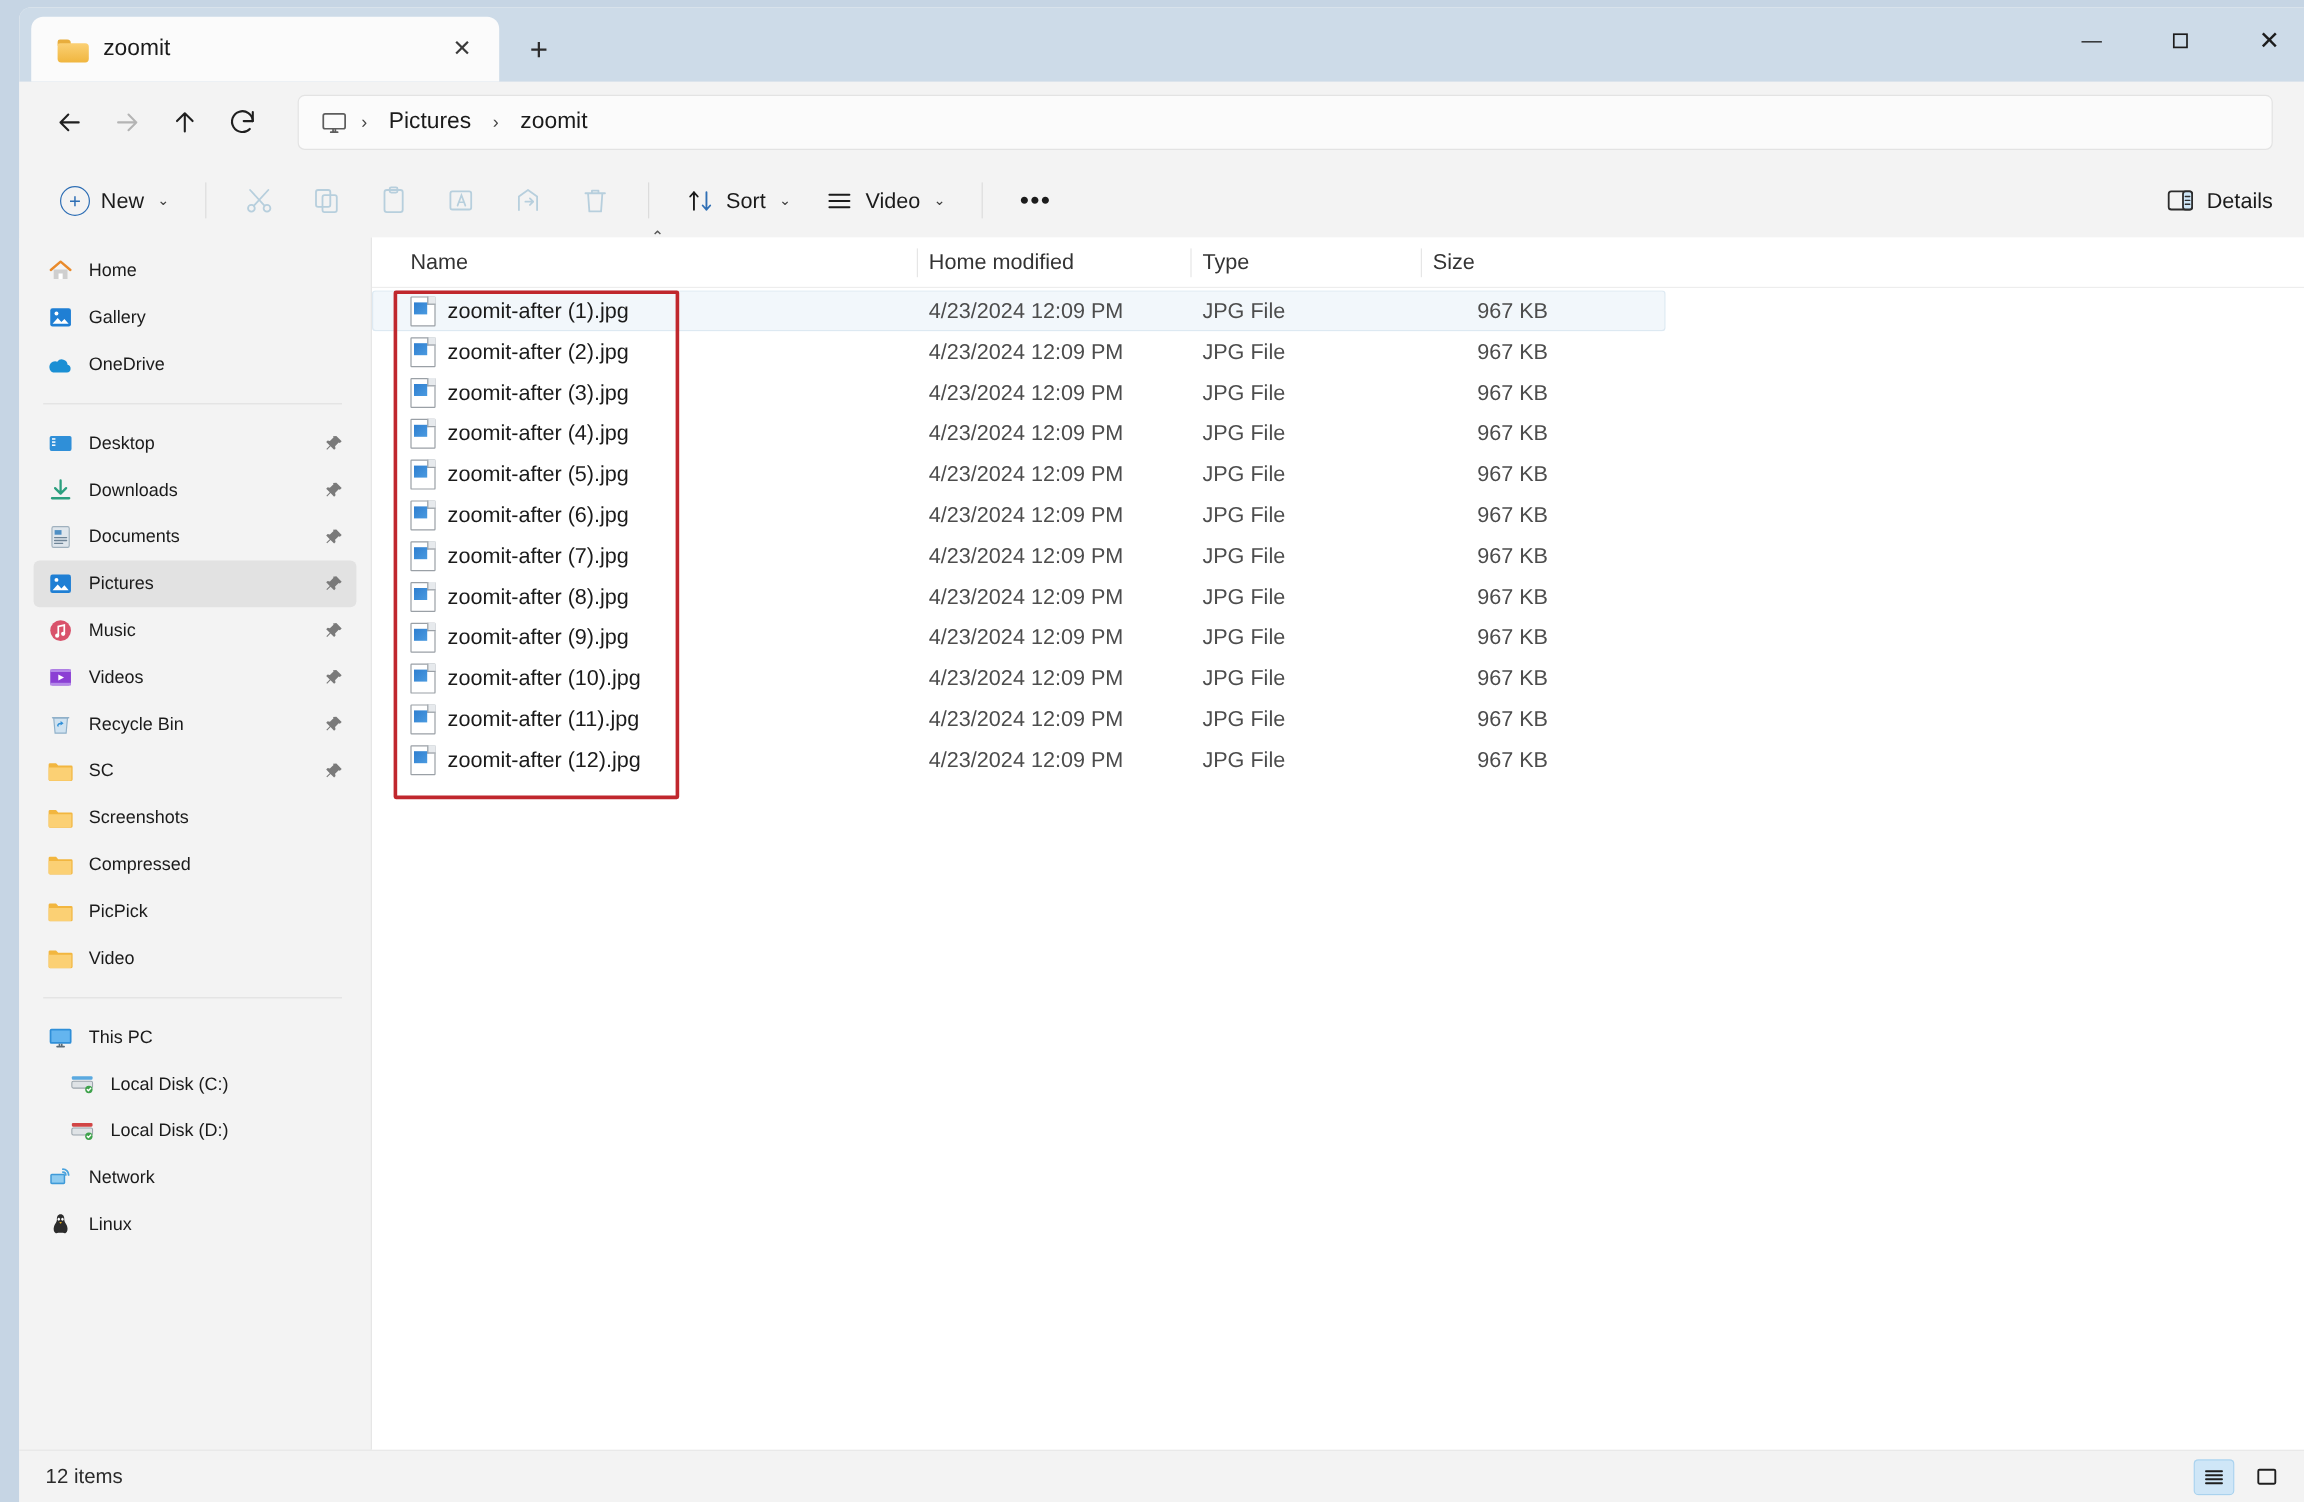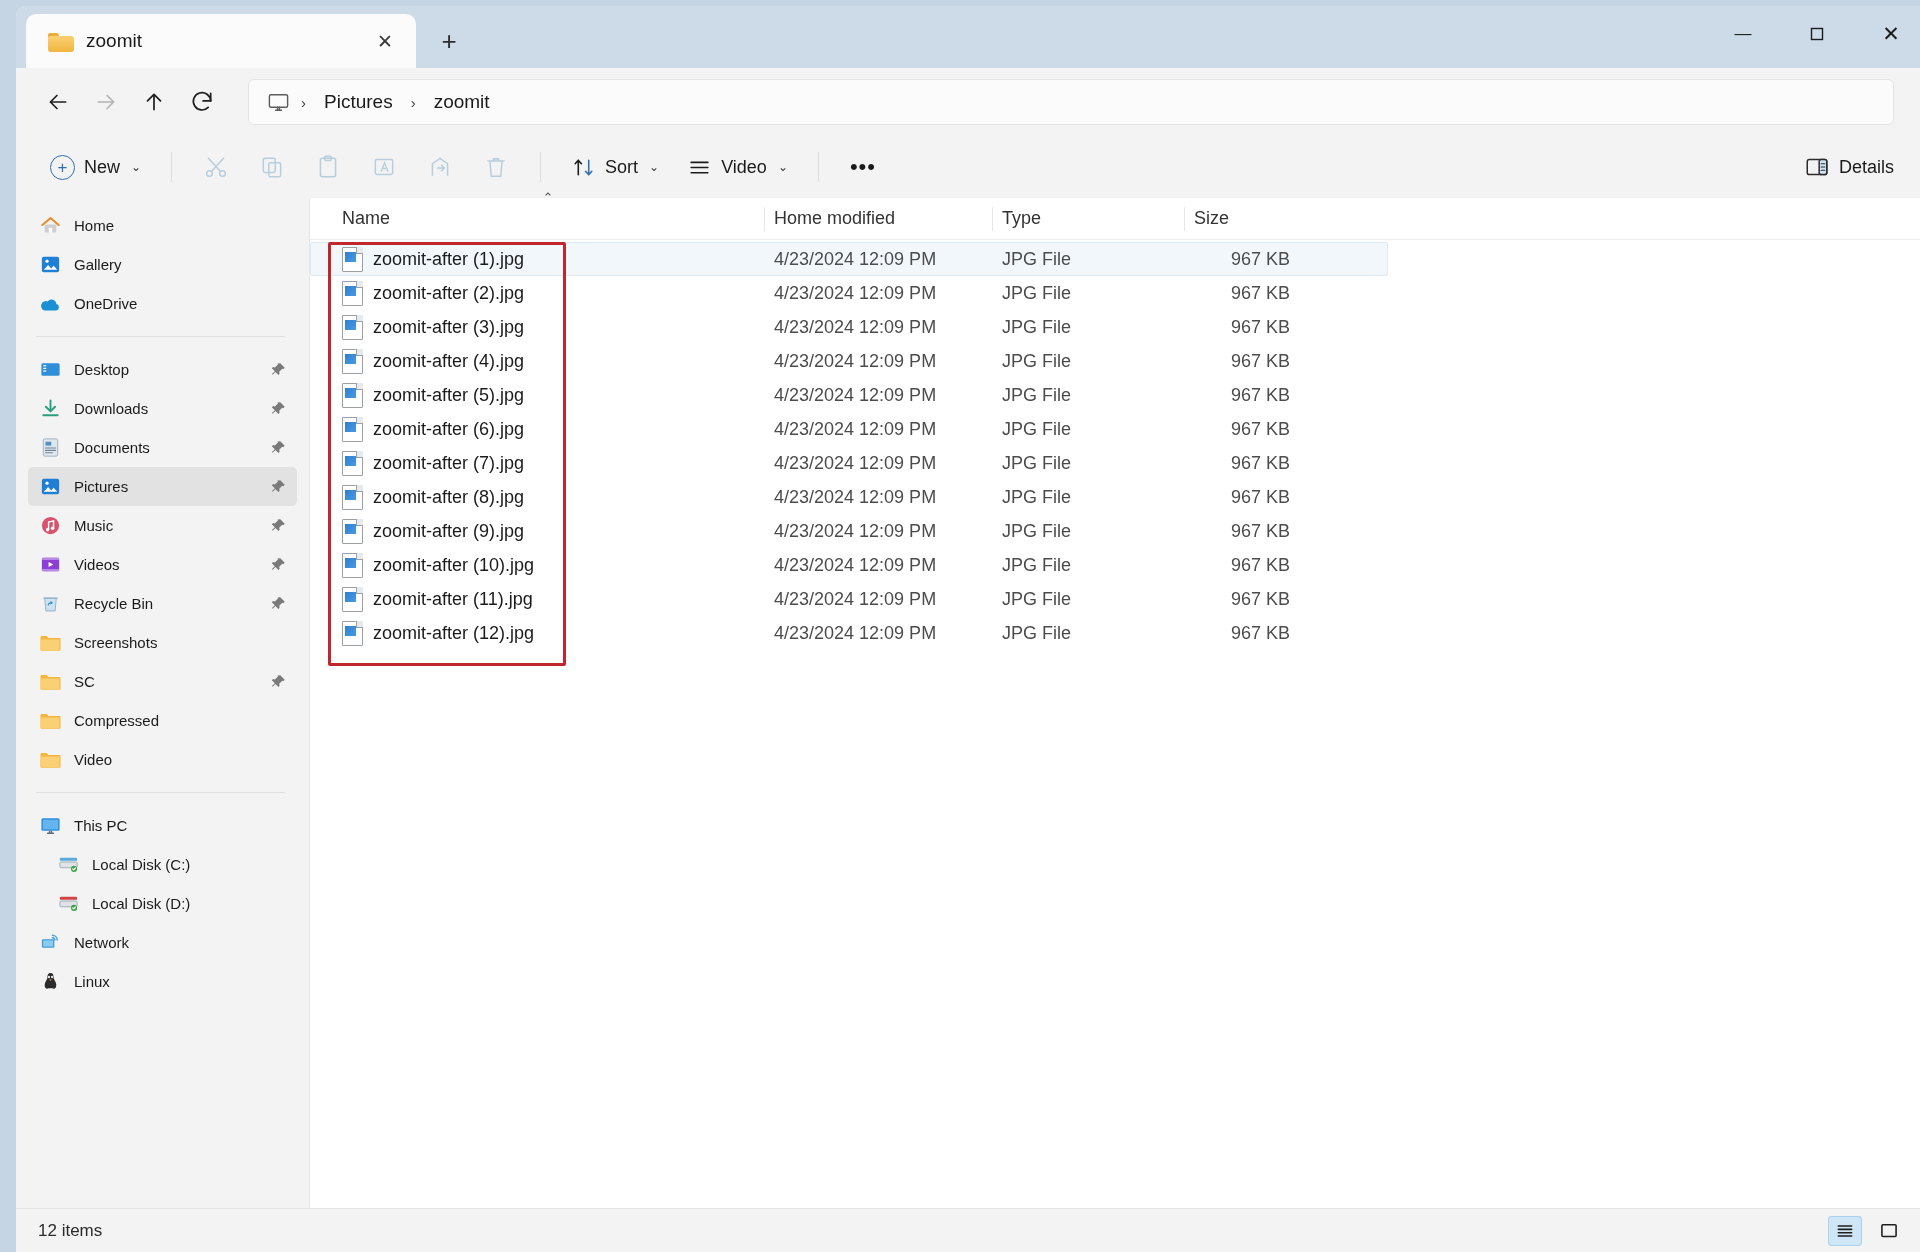--- a/index.html
+++ b/index.html
@@ -487,45 +487,55 @@
             </svg>
         </span>
       </div>
       <div class="navitem">
         <span class="nav-ico">
           <svg width="24" height="24" viewBox="0 0 24 24">
               <path d="M2.5 6.2a1.2 1.2 0 0 1 1.2-1.2h5l1.8 2h10.8a1.2 1.2 0 0 1 1.2 1.2v10.4a1.2 1.2 0 0 1-1.2 1.2H3.7a1.2 1.2 0 0 1-1.2-1.2z" fill="#f2b63f"></path>
               <path d="M2.5 8.6h19v9.8a1.2 1.2 0 0 1-1.2 1.2H3.7a1.2 1.2 0 0 1-1.2-1.2z" fill="#fbd074"></path>
             </svg>
         </span>
-        <span class="label">Screenshots</span>
-        <span class="pin"></span>
-      </div>
-      <div class="navitem">
-        <span class="nav-ico">
-          <svg width="24" height="24" viewBox="0 0 24 24">
-              <path d="M2.5 6.2a1.2 1.2 0 0 1 1.2-1.2h5l1.8 2h10.8a1.2 1.2 0 0 1 1.2 1.2v10.4a1.2 1.2 0 0 1-1.2 1.2H3.7a1.2 1.2 0 0 1-1.2-1.2z" fill="#f2b63f"></path>
-              <path d="M2.5 8.6h19v9.8a1.2 1.2 0 0 1-1.2 1.2H3.7a1.2 1.2 0 0 1-1.2-1.2z" fill="#fbd074"></path>
-            </svg>
-        </span>
         <span class="label">SC</span>
         <span class="pin">
           <svg width="17" height="17" viewBox="0 0 24 24">
               <path d="M14.5 3.2l6.3 6.3-2.1 2.1-1.4-.6-4.3 4.3.6 2.6-1.7 1.7-4.2-4.2-4 4-.9-.9 4-4L2.6 10.3l1.7-1.7 2.6.6L11.2 5l-.6-1.4z" fill="#7a7a7a"></path>
             </svg>
         </span>
       </div>
       <div class="navitem">
         <span class="nav-ico">
           <svg width="24" height="24" viewBox="0 0 24 24">
               <path d="M2.5 6.2a1.2 1.2 0 0 1 1.2-1.2h5l1.8 2h10.8a1.2 1.2 0 0 1 1.2 1.2v10.4a1.2 1.2 0 0 1-1.2 1.2H3.7a1.2 1.2 0 0 1-1.2-1.2z" fill="#f2b63f"></path>
               <path d="M2.5 8.6h19v9.8a1.2 1.2 0 0 1-1.2 1.2H3.7a1.2 1.2 0 0 1-1.2-1.2z" fill="#fbd074"></path>
             </svg>
         </span>
+        <span class="label">Screenshots</span>
+        <span class="pin"></span>
+      </div>
+      <div class="navitem">
+        <span class="nav-ico">
+          <svg width="24" height="24" viewBox="0 0 24 24">
+              <path d="M2.5 6.2a1.2 1.2 0 0 1 1.2-1.2h5l1.8 2h10.8a1.2 1.2 0 0 1 1.2 1.2v10.4a1.2 1.2 0 0 1-1.2 1.2H3.7a1.2 1.2 0 0 1-1.2-1.2z" fill="#f2b63f"></path>
+              <path d="M2.5 8.6h19v9.8a1.2 1.2 0 0 1-1.2 1.2H3.7a1.2 1.2 0 0 1-1.2-1.2z" fill="#fbd074"></path>
+            </svg>
+        </span>
         <span class="label">Compressed</span>
+        <span class="pin"></span>
+      </div>
+      <div class="navitem">
+        <span class="nav-ico">
+          <svg width="24" height="24" viewBox="0 0 24 24">
+              <path d="M2.5 6.2a1.2 1.2 0 0 1 1.2-1.2h5l1.8 2h10.8a1.2 1.2 0 0 1 1.2 1.2v10.4a1.2 1.2 0 0 1-1.2 1.2H3.7a1.2 1.2 0 0 1-1.2-1.2z" fill="#f2b63f"></path>
+              <path d="M2.5 8.6h19v9.8a1.2 1.2 0 0 1-1.2 1.2H3.7a1.2 1.2 0 0 1-1.2-1.2z" fill="#fbd074"></path>
+            </svg>
+        </span>
+        <span class="label">PicPick</span>
         <span class="pin"></span>
       </div>
       <div class="navitem">
         <span class="nav-ico">
           <svg width="24" height="24" viewBox="0 0 24 24">
               <path d="M2.5 6.2a1.2 1.2 0 0 1 1.2-1.2h5l1.8 2h10.8a1.2 1.2 0 0 1 1.2 1.2v10.4a1.2 1.2 0 0 1-1.2 1.2H3.7a1.2 1.2 0 0 1-1.2-1.2z" fill="#f2b63f"></path>
               <path d="M2.5 8.6h19v9.8a1.2 1.2 0 0 1-1.2 1.2H3.7a1.2 1.2 0 0 1-1.2-1.2z" fill="#fbd074"></path>
             </svg>
         </span>
         <span class="label">Video</span>

